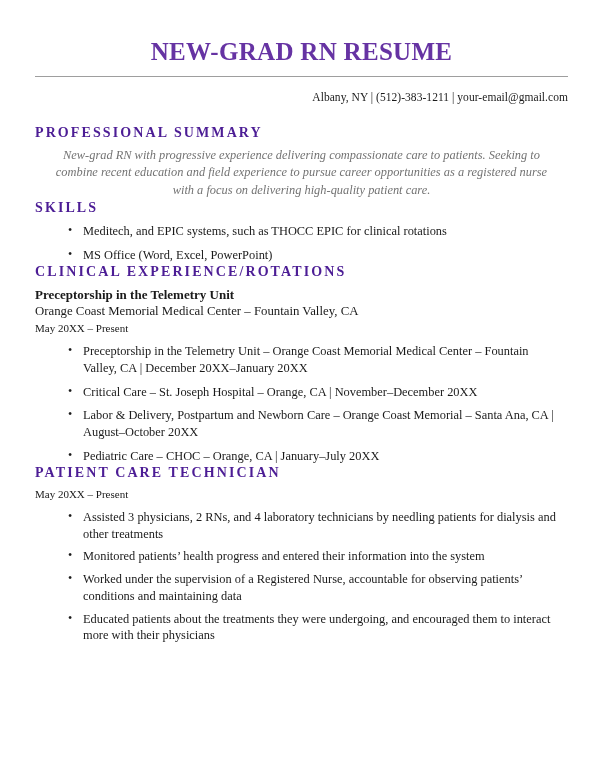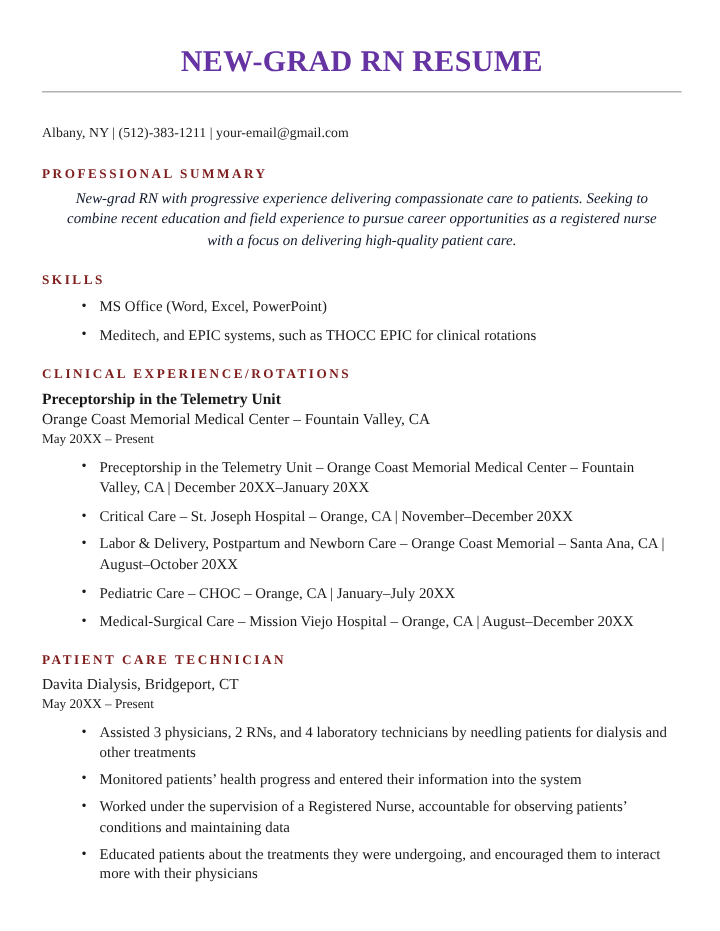--- a/index.html
+++ b/index.html
@@ -34,50 +34,49 @@
     margin: 8px 0 0 0;
     line-height: 1.1;
   }
   .title-rule {
     border: 0;
     border-top: 1px solid #9e9e9e;
     margin: 10px 0 0 0;
     width: 100%;
   }
   .contact-line {
-    text-align: left;
+    text-align: right;
     font-size: 11.5px;
     color: #1a1a1a;
-    margin-top: 28px;
+    margin-top: 14px;
     letter-spacing: 0.05px;
   }
 
   
   .section-heading {
-    color: #7f1d1d;
+    color: #4c1d95;
     font-family: "Liberation Serif", "DejaVu Serif", serif;
     font-weight: bold;
-    font-size: 11px;
+    font-size: 14px;
     letter-spacing: 2.1px;
     text-transform: uppercase;
     margin: 0 0 6px 0;
   }
   .section {
-    margin-top: 18px;
   }
   .section.first { margin-top: 22px; }
 
   
   .summary {
     font-style: italic;
     font-size: 12.4px;
     line-height: 1.45;
     text-align: center;
     margin: 0 16px 0 16px;
-    color: #0f172a;
+    color: #737373;
   }
 
   
   .job-title {
     font-weight: bold;
     font-size: 13px;
     line-height: 1.35;
     margin: 0;
   }
   .job-org {
@@ -128,42 +127,40 @@
   <div class="contact-line">Albany, NY | (512)-383-1211 | your-email@gmail.com</div>
 
   <div class="section first">
     <div class="section-heading">PROFESSIONAL SUMMARY</div>
     <p class="summary">New-grad RN with progressive experience delivering compassionate care to patients. Seeking to combine recent education and field experience to pursue career opportunities as a registered nurse with a focus on delivering high-quality patient care.</p>
   </div>
 
   <div class="section">
     <div class="section-heading">SKILLS</div>
     <ul class="bullets">
+      <li>Meditech, and EPIC systems, such as THOCC EPIC for clinical rotations</li>
       <li>MS Office (Word, Excel, PowerPoint)</li>
-      <li>Meditech, and EPIC systems, such as THOCC EPIC for clinical rotations</li>
     </ul>
   </div>
 
   <div class="section">
     <div class="section-heading">CLINICAL EXPERIENCE/ROTATIONS</div>
     <p class="job-title">Preceptorship in the Telemetry Unit</p>
     <p class="job-org">Orange Coast Memorial Medical Center – Fountain Valley, CA</p>
     <p class="job-dates">May 20XX – Present</p>
     <ul class="bullets">
       <li>Preceptorship in the Telemetry Unit – Orange Coast Memorial Medical Center – Fountain Valley, CA | December 20XX–January 20XX</li>
       <li>Critical Care – St. Joseph Hospital – Orange, CA | November–December 20XX</li>
       <li>Labor &amp; Delivery, Postpartum and Newborn Care – Orange Coast Memorial – Santa Ana, CA | August–October 20XX</li>
       <li>Pediatric Care – CHOC – Orange, CA | January–July 20XX</li>
-      <li>Medical-Surgical Care – Mission Viejo Hospital – Orange, CA | August–December 20XX</li>
     </ul>
   </div>
 
   <div class="section">
     <div class="section-heading">PATIENT CARE TECHNICIAN</div>
-    <p class="job-org">Davita Dialysis, Bridgeport, CT</p>
     <p class="job-dates">May 20XX – Present</p>
     <ul class="bullets tight">
       <li>Assisted 3 physicians, 2 RNs, and 4 laboratory technicians by needling patients for dialysis and other treatments</li>
       <li>Monitored patients’ health progress and entered their information into the system</li>
       <li>Worked under the supervision of a Registered Nurse, accountable for observing patients’ conditions and maintaining data</li>
       <li>Educated patients about the treatments they were undergoing, and encouraged them to interact more with their physicians</li>
     </ul>
   </div>
 
 </div>

